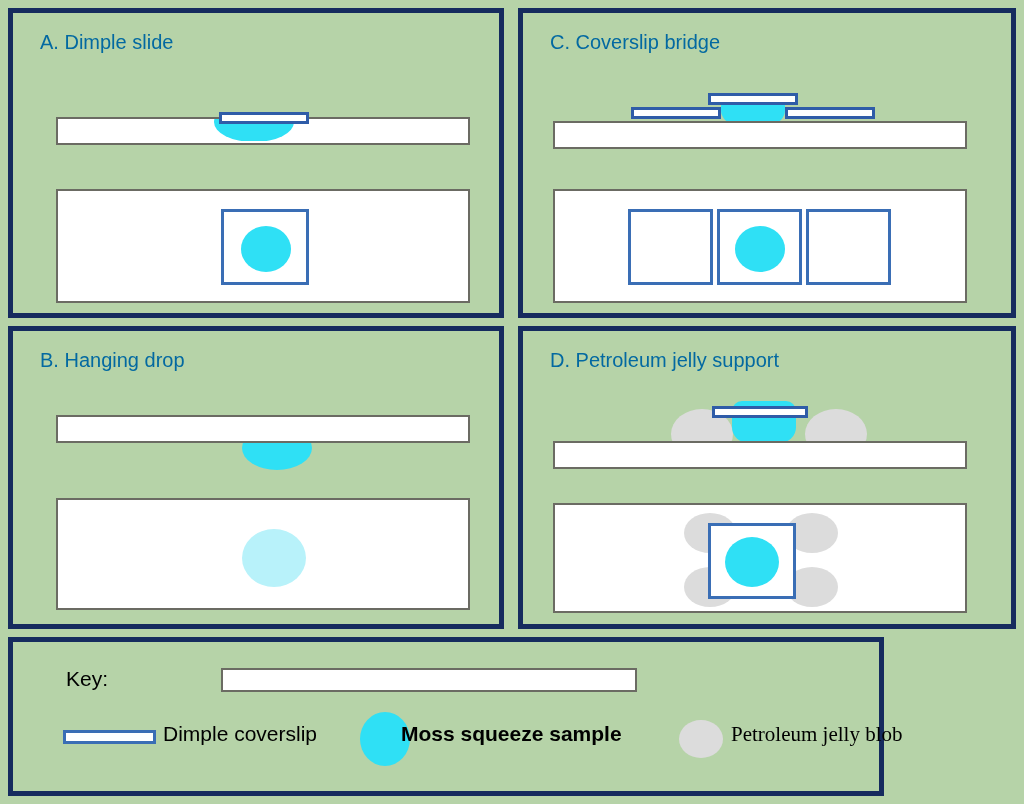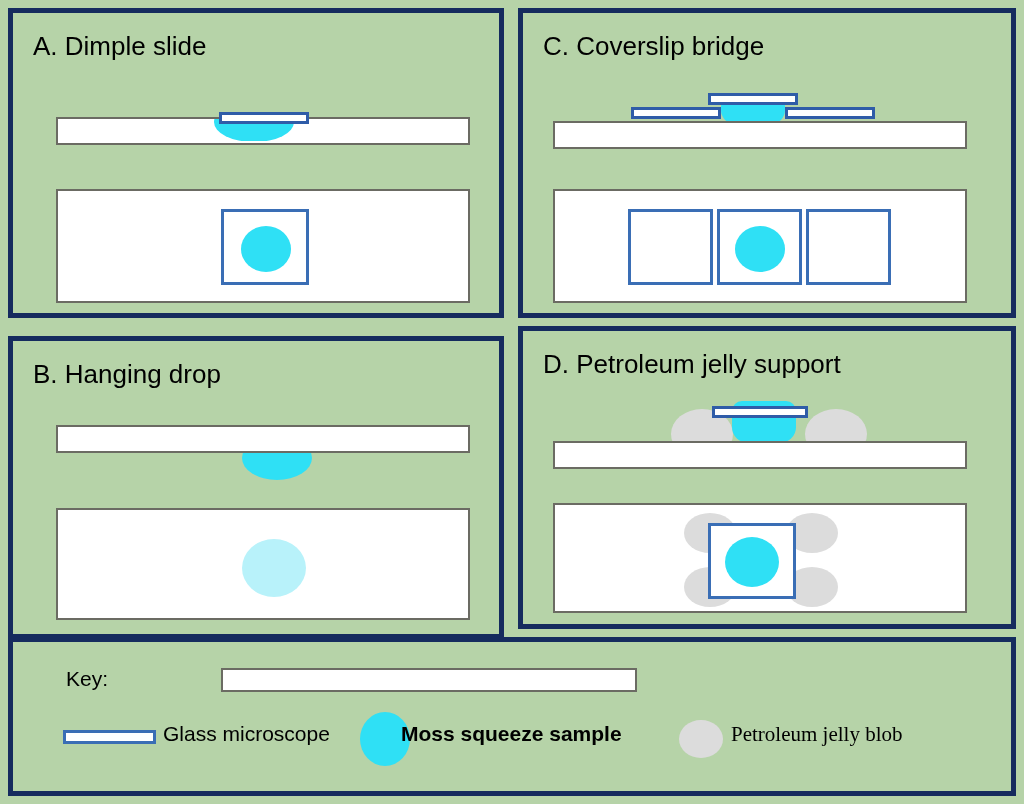--- a/index.html
+++ b/index.html
@@ -24,30 +24,30 @@
   }
 
   .panel {
     position: absolute;
     box-sizing: border-box;
     border: 5px solid #152b5e;
     background: #b6d3a8;
   }
   #panel-a { left: 8px;   top: 8px;   width: 496px; height: 310px; }
   #panel-c { left: 518px; top: 8px;   width: 498px; height: 310px; text-align: right; }
-  #panel-b { left: 8px;   top: 326px; width: 496px; height: 303px; margin-top: 10px; }
+  #panel-b { left: 8px;   top: 326px; width: 496px; height: 303px; }
   #panel-d { left: 518px; top: 326px; width: 498px; height: 303px; padding-left: 14px; }
-  #panel-key { left: 8px; top: 637px; width: 1008px; height: 159px; }
+  #panel-key { left: 8px; top: 637px; width: 876px; height: 159px; }
 
   .panel-title {
     position: absolute;
-    left: 20px;
+    left: 27px;
     top: 18px;
-    font-size: 26px;
-    color: #000000;
+    font-size: 20px;
+    color: #0369a1;
     white-space: nowrap;
     letter-spacing: 0px;
   }
 
   
   .slide {
     position: absolute;
     box-sizing: border-box;
     background: #ffffff;
     border: 2px solid #6b6b63;
@@ -201,21 +201,21 @@
       <div class="sample" style="left:202px; top:206px; width:54px; height:50px;"></div>
     </div>
   </div>
 
   <div class="panel" id="panel-key">
     <span class="key-label" style="left:53px; top:25px;">Key:</span>
 
     <div class="key-slide-swatch" style="left:208px; top:26px; width:416px; height:24px;"></div>
 
     <div class="key-coverslip-swatch" style="left:50px; top:719px; width:93px; height:14px; position:absolute; left:50px; top:88px;"></div>
-    <span class="key-label" style="left:150px; top:80px;">Glass microscope</span>
+    <span class="key-label" style="left:150px; top:80px;">Dimple coverslip</span>
 
     <div class="key-sample-swatch" style="left:347px; top:70px; width:50px; height:54px;"></div>
     <span class="key-label" style="left:388px; top:80px;font-weight:bold;">Moss squeeze sample</span>
 
     <div class="key-jelly-swatch" style="left:666px; top:78px; width:44px; height:38px;"></div>
     <span class="key-label" style="left:718px; top:80px;font-family:Liberation Serif, serif;">Petroleum jelly blob</span>
   </div>
 
 </div>
 

